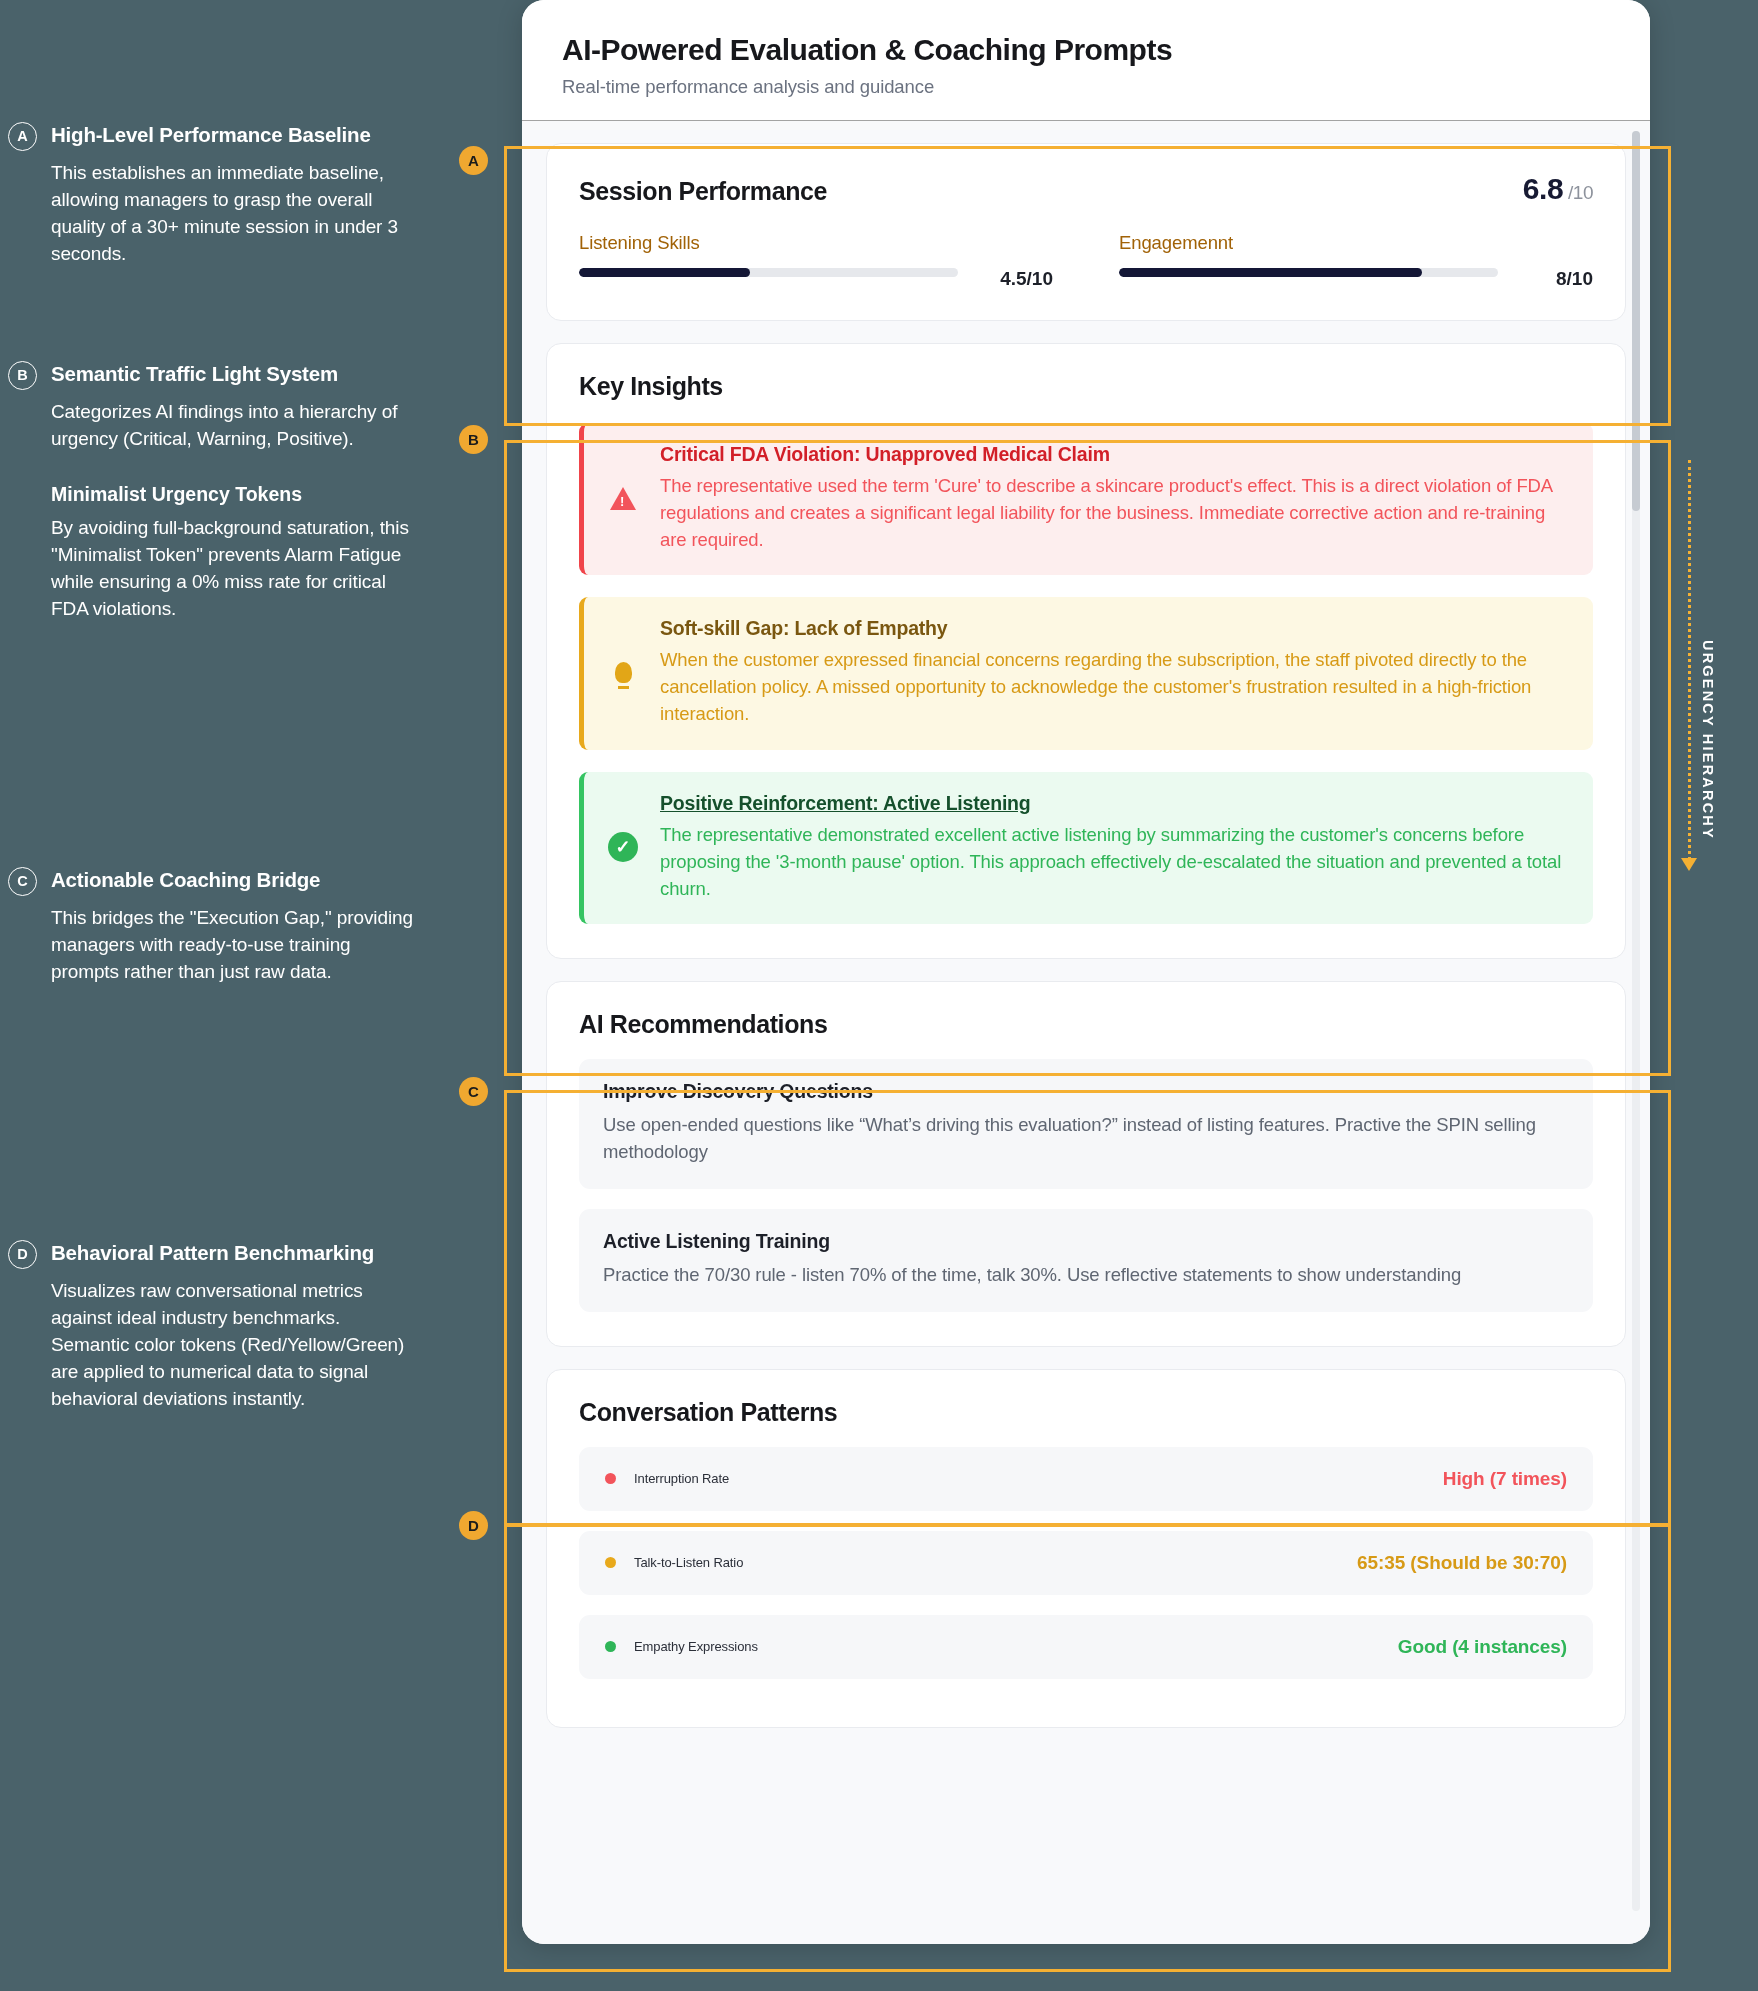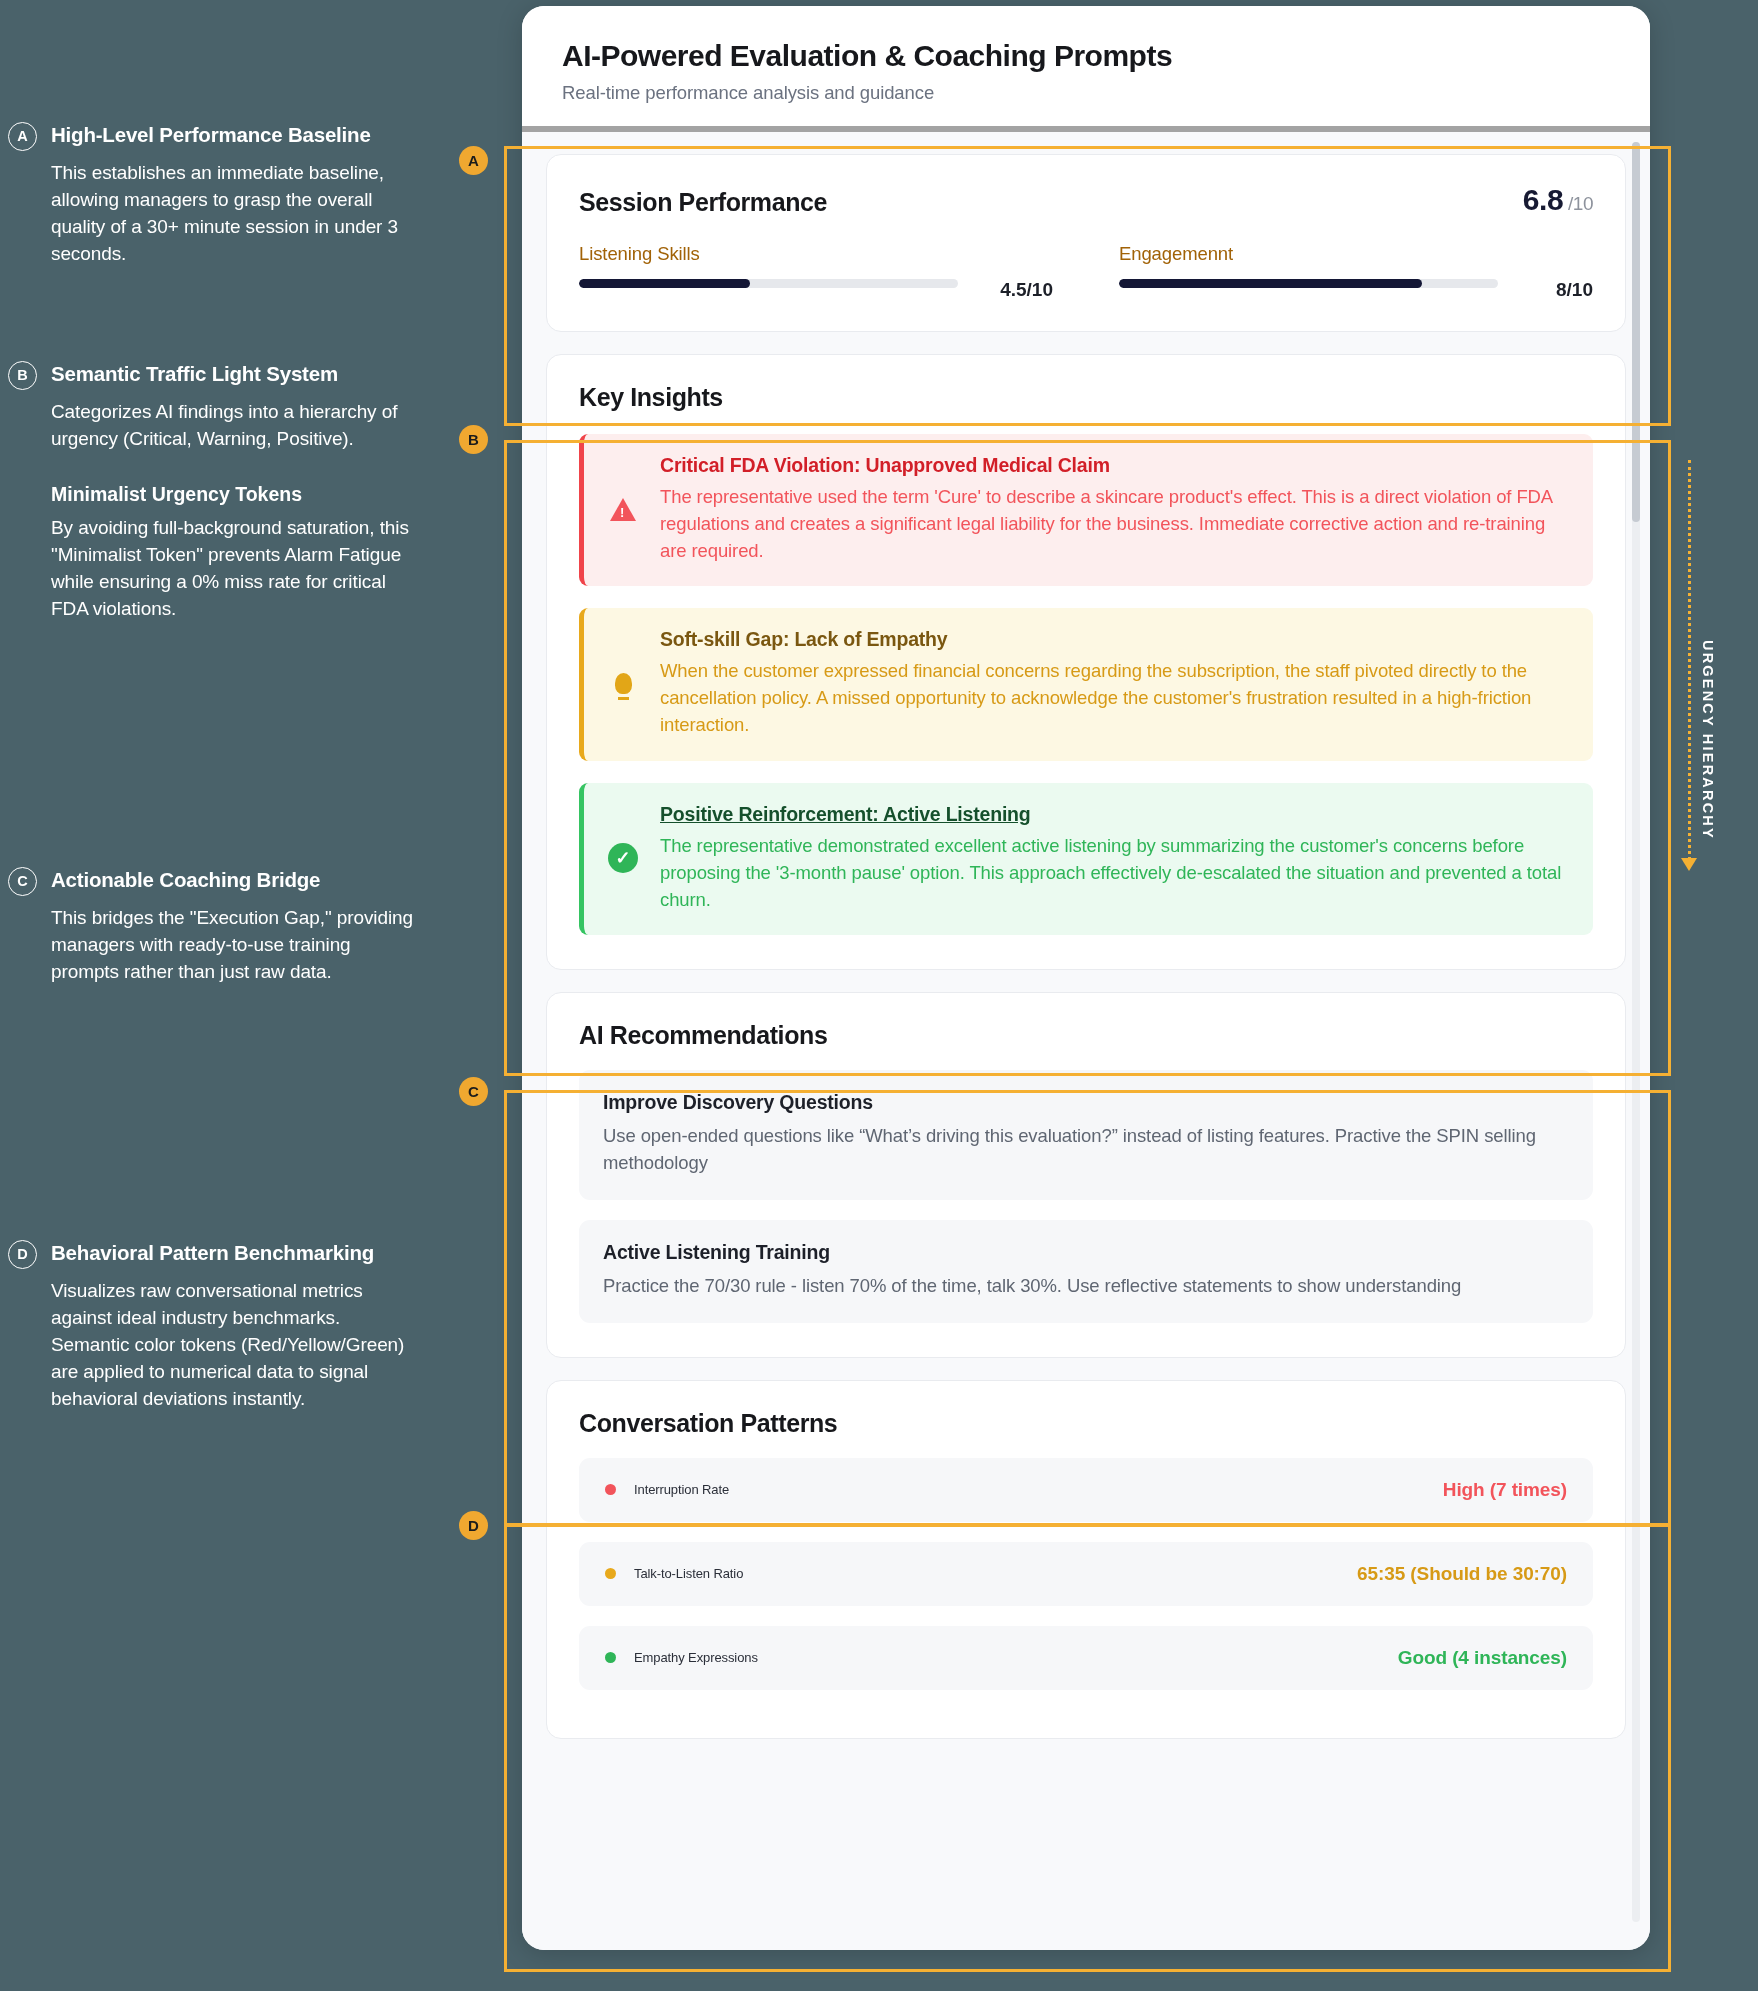--- a/index.html
+++ b/index.html
@@ -43,31 +43,31 @@
     width: 0; height: 0; border-left: 8px solid transparent; border-right: 8px solid transparent;
     border-top: 13px solid #f5b033; }
   .urgency-label {
     position: absolute; left: 1700px; top: 640px;
     color: #ffffff; font-size: 14.5px; font-weight: 700; letter-spacing: 2.2px;
     writing-mode: vertical-rl; white-space: nowrap;
   }
 
   
   .device {
-    position: absolute; left: 522px; top: 6px; width: 1128px; height: 1944px;
+    position: absolute; left: 522px; top: 0; width: 1128px; height: 1944px;
     background: #ffffff; border-radius: 22px; box-shadow: 0 4px 26px rgba(0,0,0,.18);
     overflow: hidden;
   }
   .app-header { padding: 33px 40px 22px 40px; background: #fff; }
   .app-title { font-size: 30px; font-weight: 700; color: #17181c; letter-spacing: -.5px; }
   .app-sub { margin-top: 9px; font-size: 18.5px; color: #6b7280; letter-spacing: -.1px; }
 
   .scroll-area {
     position: relative; height: 1830px; background: #f8f9fb;
-    border-top: 6px solid #a3a3a3; padding: 22px 24px 24px 24px;
+    border-top: 1px solid #a3a3a3; padding: 22px 24px 24px 24px;
   }
   .scrollbar-track { position: absolute; right: 10px; top: 10px; width: 8px; height: 1780px;
     background: #eceef1; border-radius: 5px; }
   .scrollbar-thumb { position: absolute; right: 10px; top: 10px; width: 8px; height: 380px;
     background: #c6cbd2; border-radius: 5px; }
 
   .card {
     background: #ffffff; border: 1px solid #e9ebef; border-radius: 15px;
     padding: 28px 32px 30px 32px; margin-bottom: 22px;
   }

